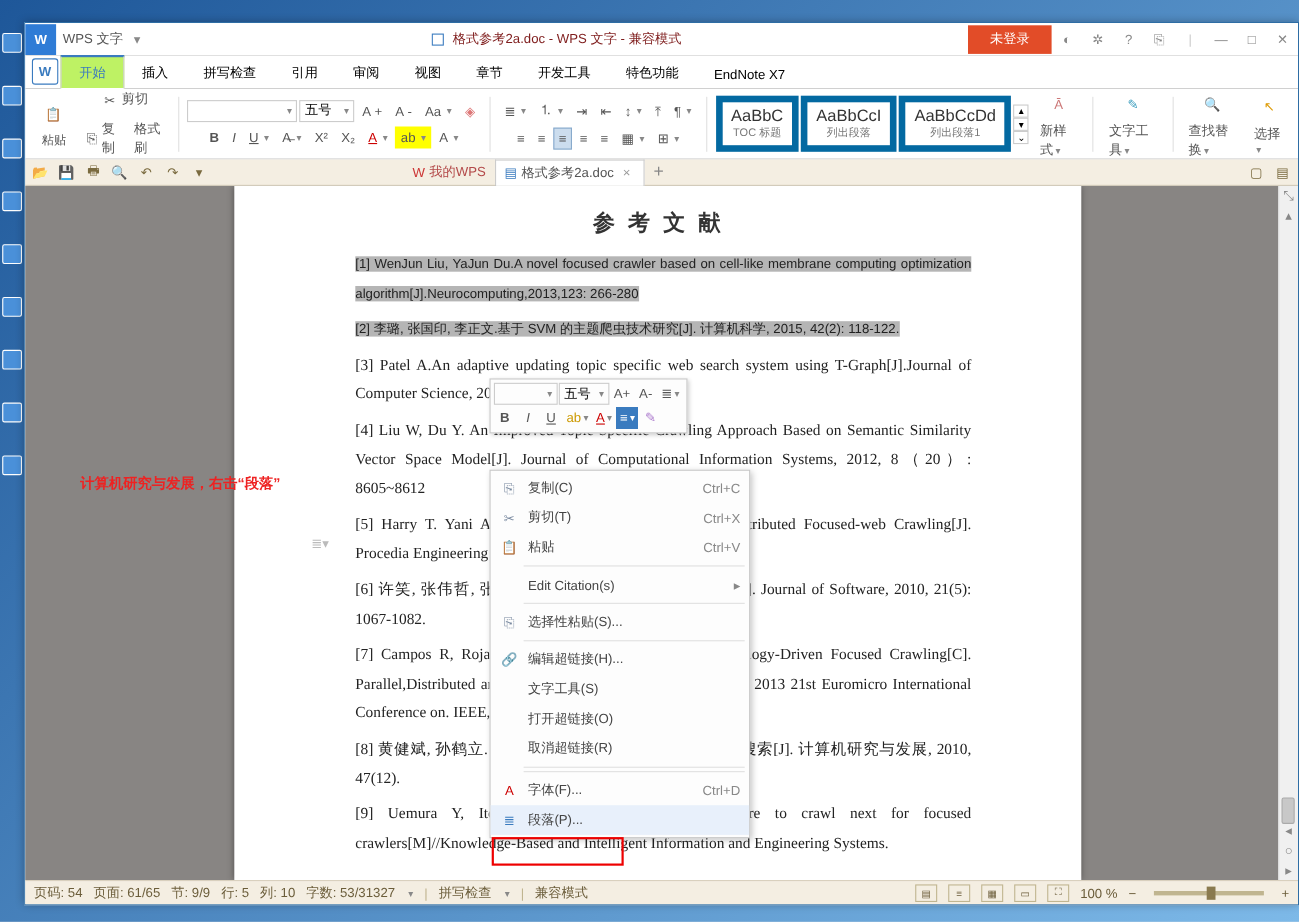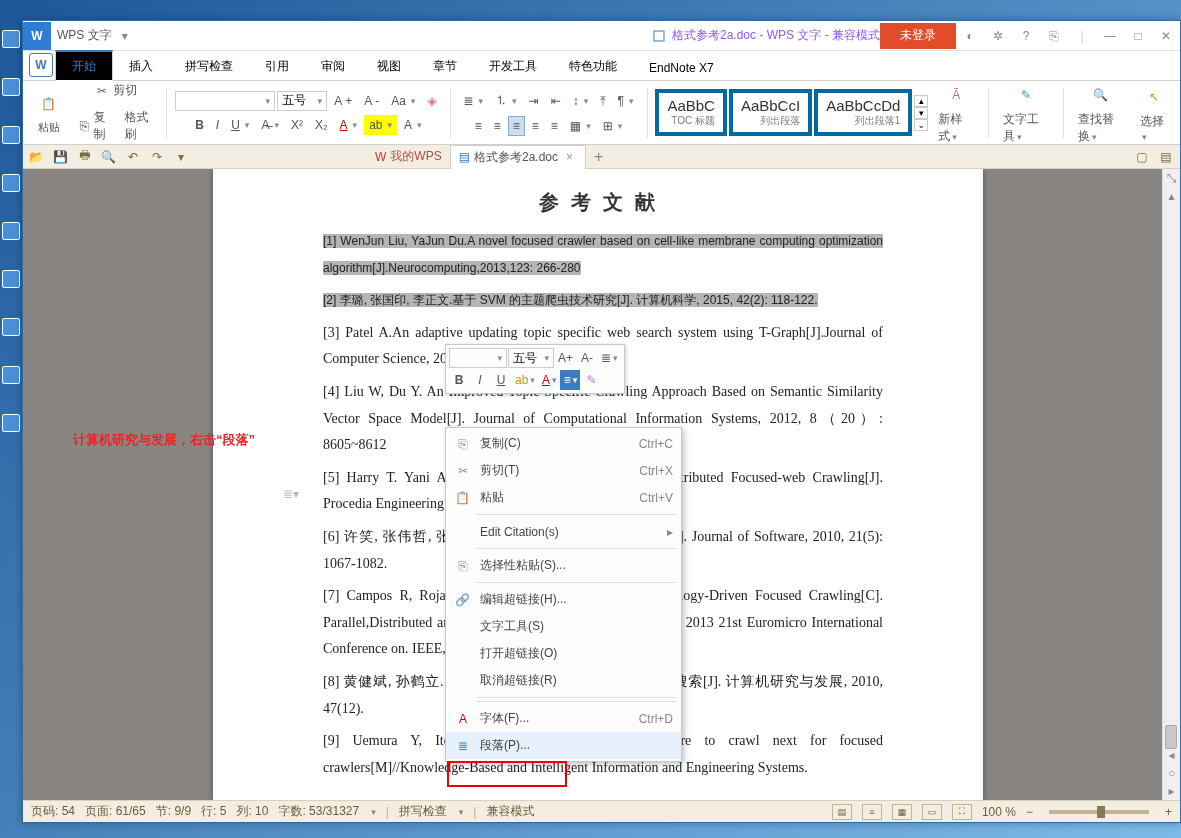--- a/index.html
+++ b/index.html
@@ -4,39 +4,39 @@
 <style>
 *{box-sizing:border-box;margin:0;padding:0;font-family:"Microsoft YaHei",Arial,sans-serif;font-size:12px;-webkit-user-select:none;user-select:none}
 body{background:linear-gradient(135deg,#1e5799 0%,#7db9e8 100%);width:1181px;height:838px;position:relative;overflow:hidden}
 .desktop-left{position:absolute;left:0;top:0;width:22px;height:838px}
 .desk-icon{width:18px;height:18px;background:#4a90d9;margin:30px 2px;border:1px solid #fff;border-radius:2px}
 .window{position:absolute;left:22px;top:20px;width:1159px;height:803px;background:#fff;border:1px solid #2e6da4;display:flex;flex-direction:column;box-shadow:0 0 8px rgba(0,0,0,.3)}
 .titlebar{height:30px;background:#fff;display:flex;align-items:center;border-bottom:1px solid #e0e0e0}
 .app-badge{width:28px;height:28px;background:#2f7cd6;color:#fff;display:flex;align-items:center;justify-content:center;font-weight:bold}
 .app-name{padding:0 6px;color:#555}
 .title-drop{color:#888;padding:0 4px}
-.title-center{flex:1;text-align:right;color:#8b5cf6}
+.title-center{flex:1;text-align:center;color:#7f1d1d}
 .title-center svg{vertical-align:middle;margin-right:4px}
 .login-btn{background:#e24c28;color:#fff;padding:6px 20px;height:26px;display:flex;align-items:center}
 .title-icons{display:flex;height:30px;align-items:center}
 .title-icons span{width:28px;text-align:center;color:#888;cursor:default}
 .menubar{height:30px;background:#fff;display:flex;align-items:flex-end;padding-left:4px;border-bottom:1px solid #d0d0d0}
 .menubar .logo{width:24px;height:24px;background:#fff;border:1px solid #3a7bbf;border-radius:3px;margin:0 2px 3px;display:flex;align-items:center;justify-content:center;color:#3a7bbf;font-weight:bold}
 .tab{padding:6px 16px 5px;color:#000000;cursor:default}
-.tab.active{background:#000000;color:#3a7bbf;border:1px solid #d0d0d0;border-bottom:1px solid #fff;margin-bottom:-1px;border-top:2px solid #3a7bbf}
+.tab.active{background:#bef264;color:#3a7bbf;border:1px solid #d0d0d0;border-bottom:1px solid #fff;margin-bottom:-1px;border-top:2px solid #3a7bbf}
 .ribbon{height:64px;background:#fff;border-bottom:1px solid #d0d0d0;display:flex;align-items:center;padding:4px 6px;gap:4px;overflow:hidden}
 .r-sep{width:1px;height:50px;background:#e0e0e0;margin:0 4px}
 .r-col{display:flex;flex-direction:column;gap:4px;align-items:center}
 .r-row{display:flex;align-items:center;gap:2px}
 .r-btn{padding:2px 4px;display:flex;align-items:center;gap:3px;color:#555;border:1px solid transparent}
 .r-ico{width:16px;height:16px;display:inline-flex;align-items:center;justify-content:center}
 .big-ico{width:28px;height:28px}
 .font-sel{width:100px;height:20px;border:1px solid #ccc;background:#fff;padding:0 4px;color:#aaa;display:flex;align-items:center;justify-content:space-between}
 .size-sel{width:50px;height:20px;border:1px solid #ccc;background:#fff;padding:0 4px;display:flex;align-items:center;justify-content:space-between}
-.style-box{border:4px solid #0369a1;padding:4px 8px;text-align:right;min-width:56px}
+.style-box{border:6px solid #0369a1;padding:4px 8px;text-align:center;min-width:56px}
 .style-box .prev{font-size:15px;color:#333}
 .style-box .lbl{font-size:10px;color:#777}
 .r-vert{display:flex;flex-direction:column;align-items:center;padding:2px 6px}
 .r-vert .lbl{font-size:11px;color:#555;margin-top:2px}
 .qat{height:24px;background:#f4eee2;display:flex;align-items:center;padding:0 6px;gap:8px;border-bottom:1px solid #d9d0be}
 .qat .q{width:16px;height:16px;display:flex;align-items:center;justify-content:center;color:#7a6a3f}
 .doc-tabs-inner{margin-left:170px;display:flex;align-items:center}
 .doc-tab{padding:3px 8px;display:flex;align-items:center;gap:4px;color:#b34949}
 .doc-tab.active{background:#fff;border:1px solid #ccc;border-bottom:1px solid #fff;margin-bottom:-1px;color:#555}
 .doc-tab .x{color:#999;padding:0 4px}

